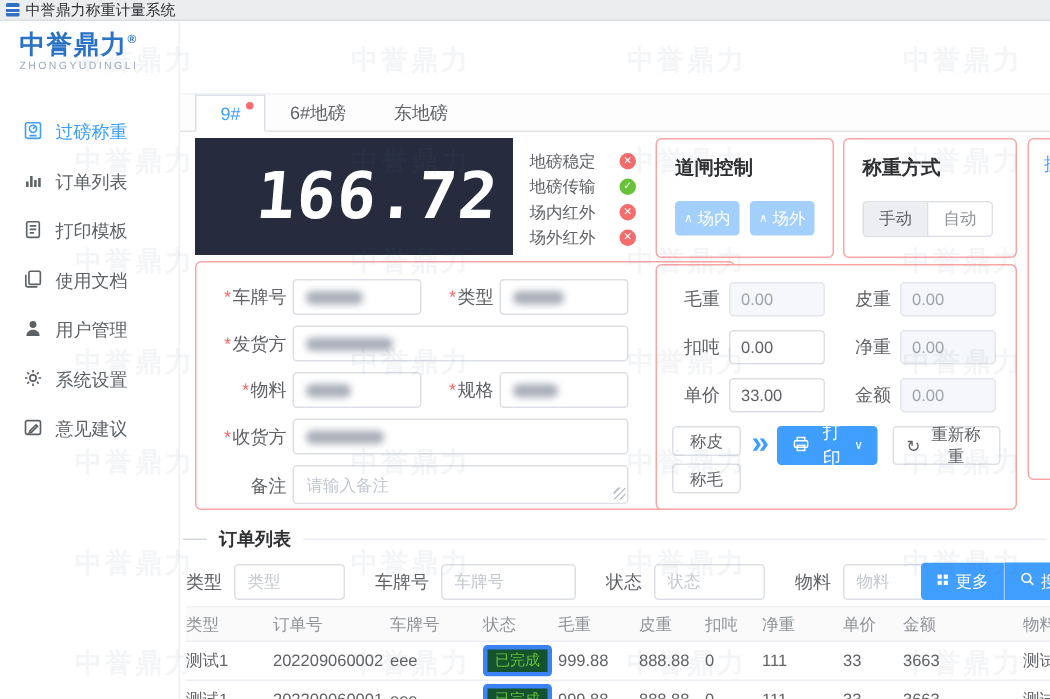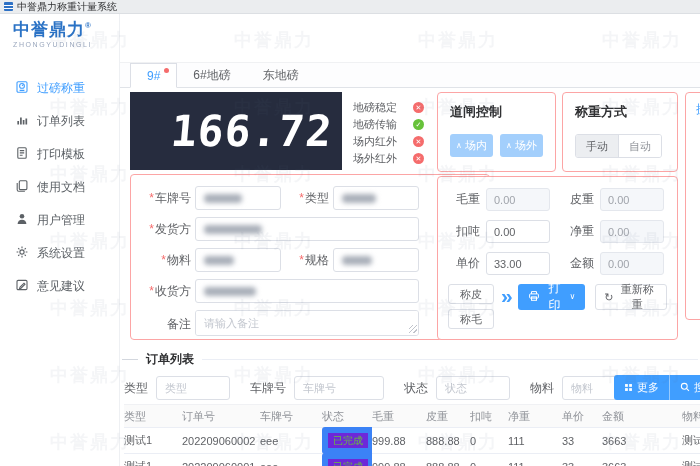--- a/index.html
+++ b/index.html
@@ -104,21 +104,21 @@
     gap:4px;padding:0 10px;cursor:pointer;white-space:nowrap}
   .fa-btn.more{border-radius:3px 0 0 3px;border-right:1px solid rgba(255,255,255,.45)}
   .fa-btn.search{border-radius:0 3px 3px 0;width:70px}
   .table{position:absolute;left:4px;top:316px;width:600px;font-size:11px}
   .t-head{display:flex;height:24px;align-items:center;background:#fafafa;color:#909399;
     border-top:1px solid #f0f1f4;border-bottom:1px solid #ebeef5}
   .t-row{display:flex;height:26px;align-items:center;color:#606266;border-bottom:1px solid #ebeef5;cursor:pointer}
   .tc{flex:none;padding-right:6px;overflow:hidden;white-space:nowrap}
   .c1{width:58px}.c2{width:78px}.c3{width:62px}.c4{width:50px}.c5{width:54px}.c6{width:44px}
   .c7{width:38px}.c8{width:54px}.c9{width:40px}.c10{width:80px}.c11{width:60px}
-  .badge{display:inline-block;background:#6d28d9;border:6px solid #3b82f6;color:#67c23a;
+  .badge{display:inline-block;background:#14532d;border:3px solid #3b82f6;color:#67c23a;
     border-radius:3px;padding:1px 5px;font-size:10px;line-height:13px}
   
   .wm-layer{position:absolute;inset:0;pointer-events:none;z-index:60}
   .wm{position:absolute;font-size:18px;font-weight:bold;letter-spacing:2px;color:rgba(95,110,135,.065)}
 </style>
 </head>
 <body>
 
 <div class="titlebar">
   <span class="appicon"></span>

